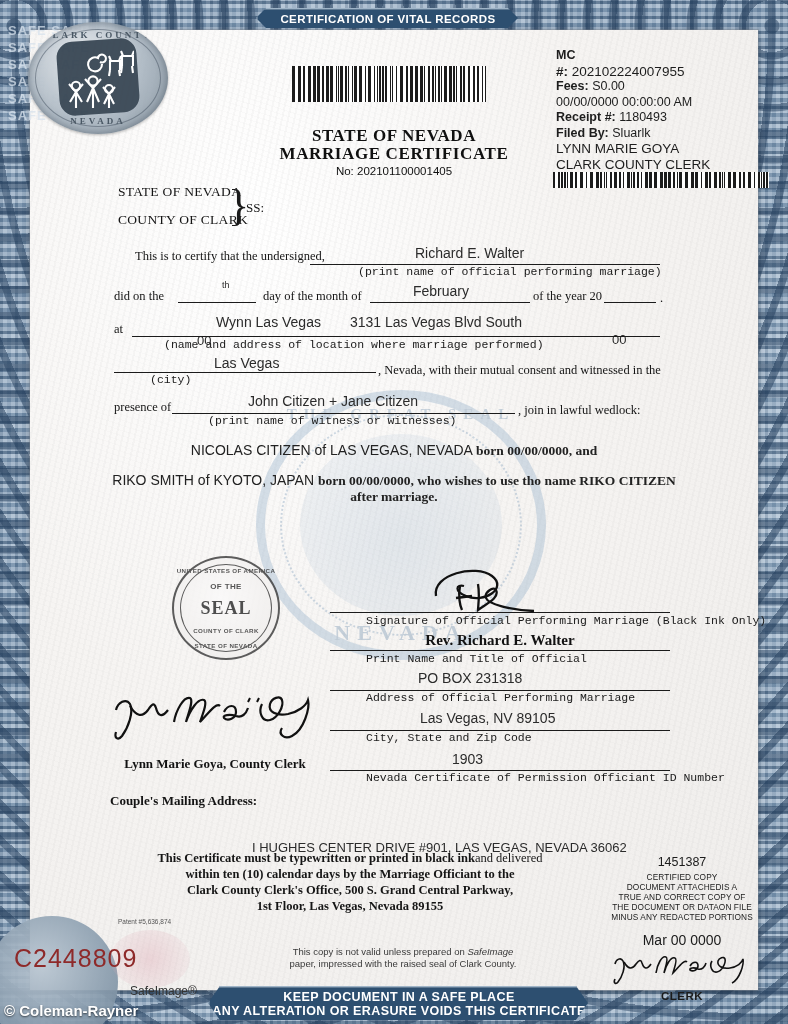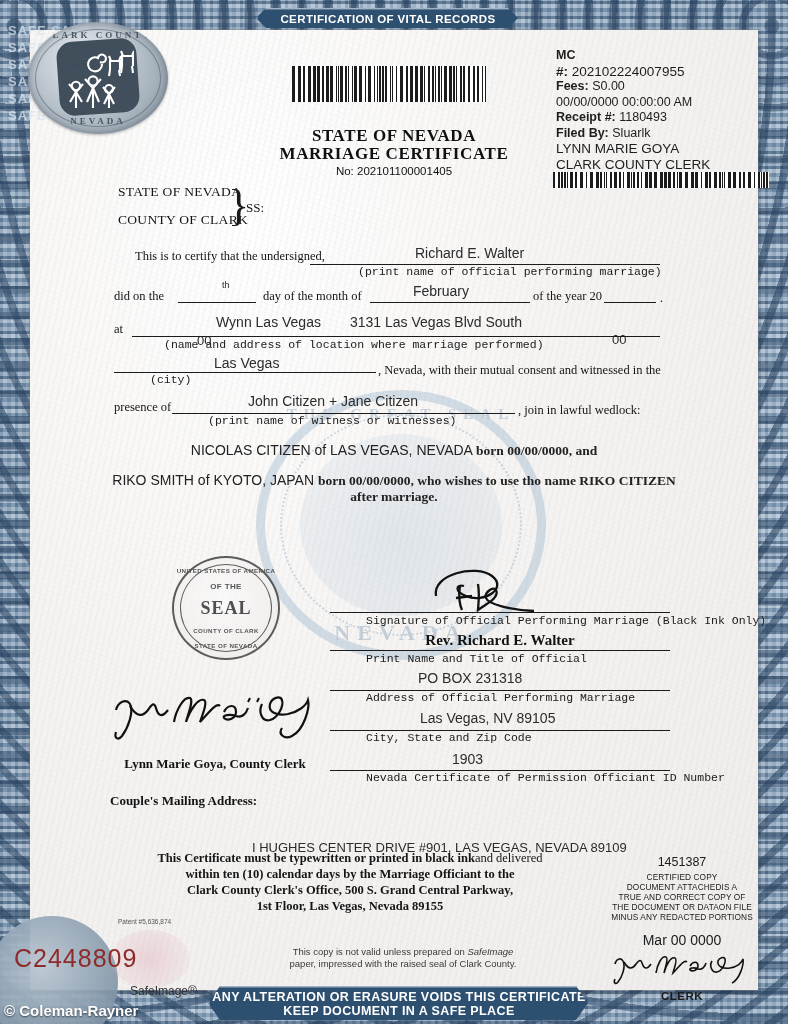--- a/index.html
+++ b/index.html
@@ -306,21 +306,21 @@
     <path d="M62 34 C64 22, 72 8, 78 10 C82 12, 76 26, 74 34 C78 22, 86 10, 92 12 C96 14, 90 28, 88 34 C96 26, 104 14, 108 18" fill="none" stroke="#111" stroke-width="2.2"></path>
     <path d="M112 24 C116 16, 124 16, 124 24 C124 30, 116 34, 112 30 C110 27, 118 26, 124 28 C130 30, 134 26, 136 20" fill="none" stroke="#111" stroke-width="2.2"></path>
     <path d="M136 14 L138 10 M145 14 L147 10" fill="none" stroke="#111" stroke-width="2"></path>
     <path d="M150 16 C146 24, 150 34, 158 32 C166 30, 172 18, 170 12 C168 7, 160 10, 158 16 C156 24, 164 28, 176 26 C186 24, 194 18, 196 12 C198 20, 192 42, 180 48 C172 52, 166 46, 170 40" fill="none" stroke="#111" stroke-width="2.2"></path>
   </svg>
   <div style="position:absolute;left:90px;top:756px;width:250px;text-align:center;
     font-family:'Liberation Serif',serif;font-weight:bold;font-size:13px;color:#121212;">Lynn Marie Goya, County Clerk</div>
 
   <div style="position:absolute;left:110px;top:793px;font-family:'Liberation Serif',serif;
     font-weight:bold;font-size:13px;color:#141414;">Couple's Mailing Address:</div>
-  <div class="fill sm" style="left:252px;top:792px;">I HUGHES CENTER DRIVE #901, LAS VEGAS, NEVADA 89109</div>
+  <div class="fill sm" style="left:252px;top:792px;">I HUGHES CENTER DRIVE #901, LAS VEGAS, NEVADA 36062</div>
 
   <div class="legal" style="left:110px;width:480px;top:851px;">
     <span>This Certificate must be typewritten or printed in black ink</span><span class="rg">and delivered</span>
   </div>
   <div class="legal rg" style="left:110px;width:480px;top:867px;">within ten (10) calendar days by the Marriage Officiant to the</div>
   <div class="legal" style="left:110px;width:480px;top:883px;">Clark County Clerk's Office, 500 S. Grand Central Parkway,</div>
   <div class="legal" style="left:110px;width:480px;top:899px;">1st Floor, Las Vegas, Nevada 89155</div>
 
   <div class="cert-blk">
     <div class="num">1451387</div>
@@ -346,18 +346,18 @@
   <div class="pinkseal"></div>
   <div class="patent">Patent #5,636,874</div>
   <div class="serial">C2448809</div>
   <div class="safeimg">
     <span>This copy is not valid unless prepared on </span><i>SafeImage</i><br>
     <span>paper, impressed with the raised seal of Clark County.</span>
   </div>
   <div class="touchsafe">SafeImage®</div>
 
   <div class="banner banner-bot">
+    <div>KEEP DOCUMENT IN A SAFE PLACE</div>
     <div>ANY ALTERATION OR ERASURE VOIDS THIS CERTIFICATE</div>
-    <div>KEEP DOCUMENT IN A SAFE PLACE</div>
   </div>
 
   <div class="credit">© Coleman-Rayner</div>
 </div>
 
 </body></html>

